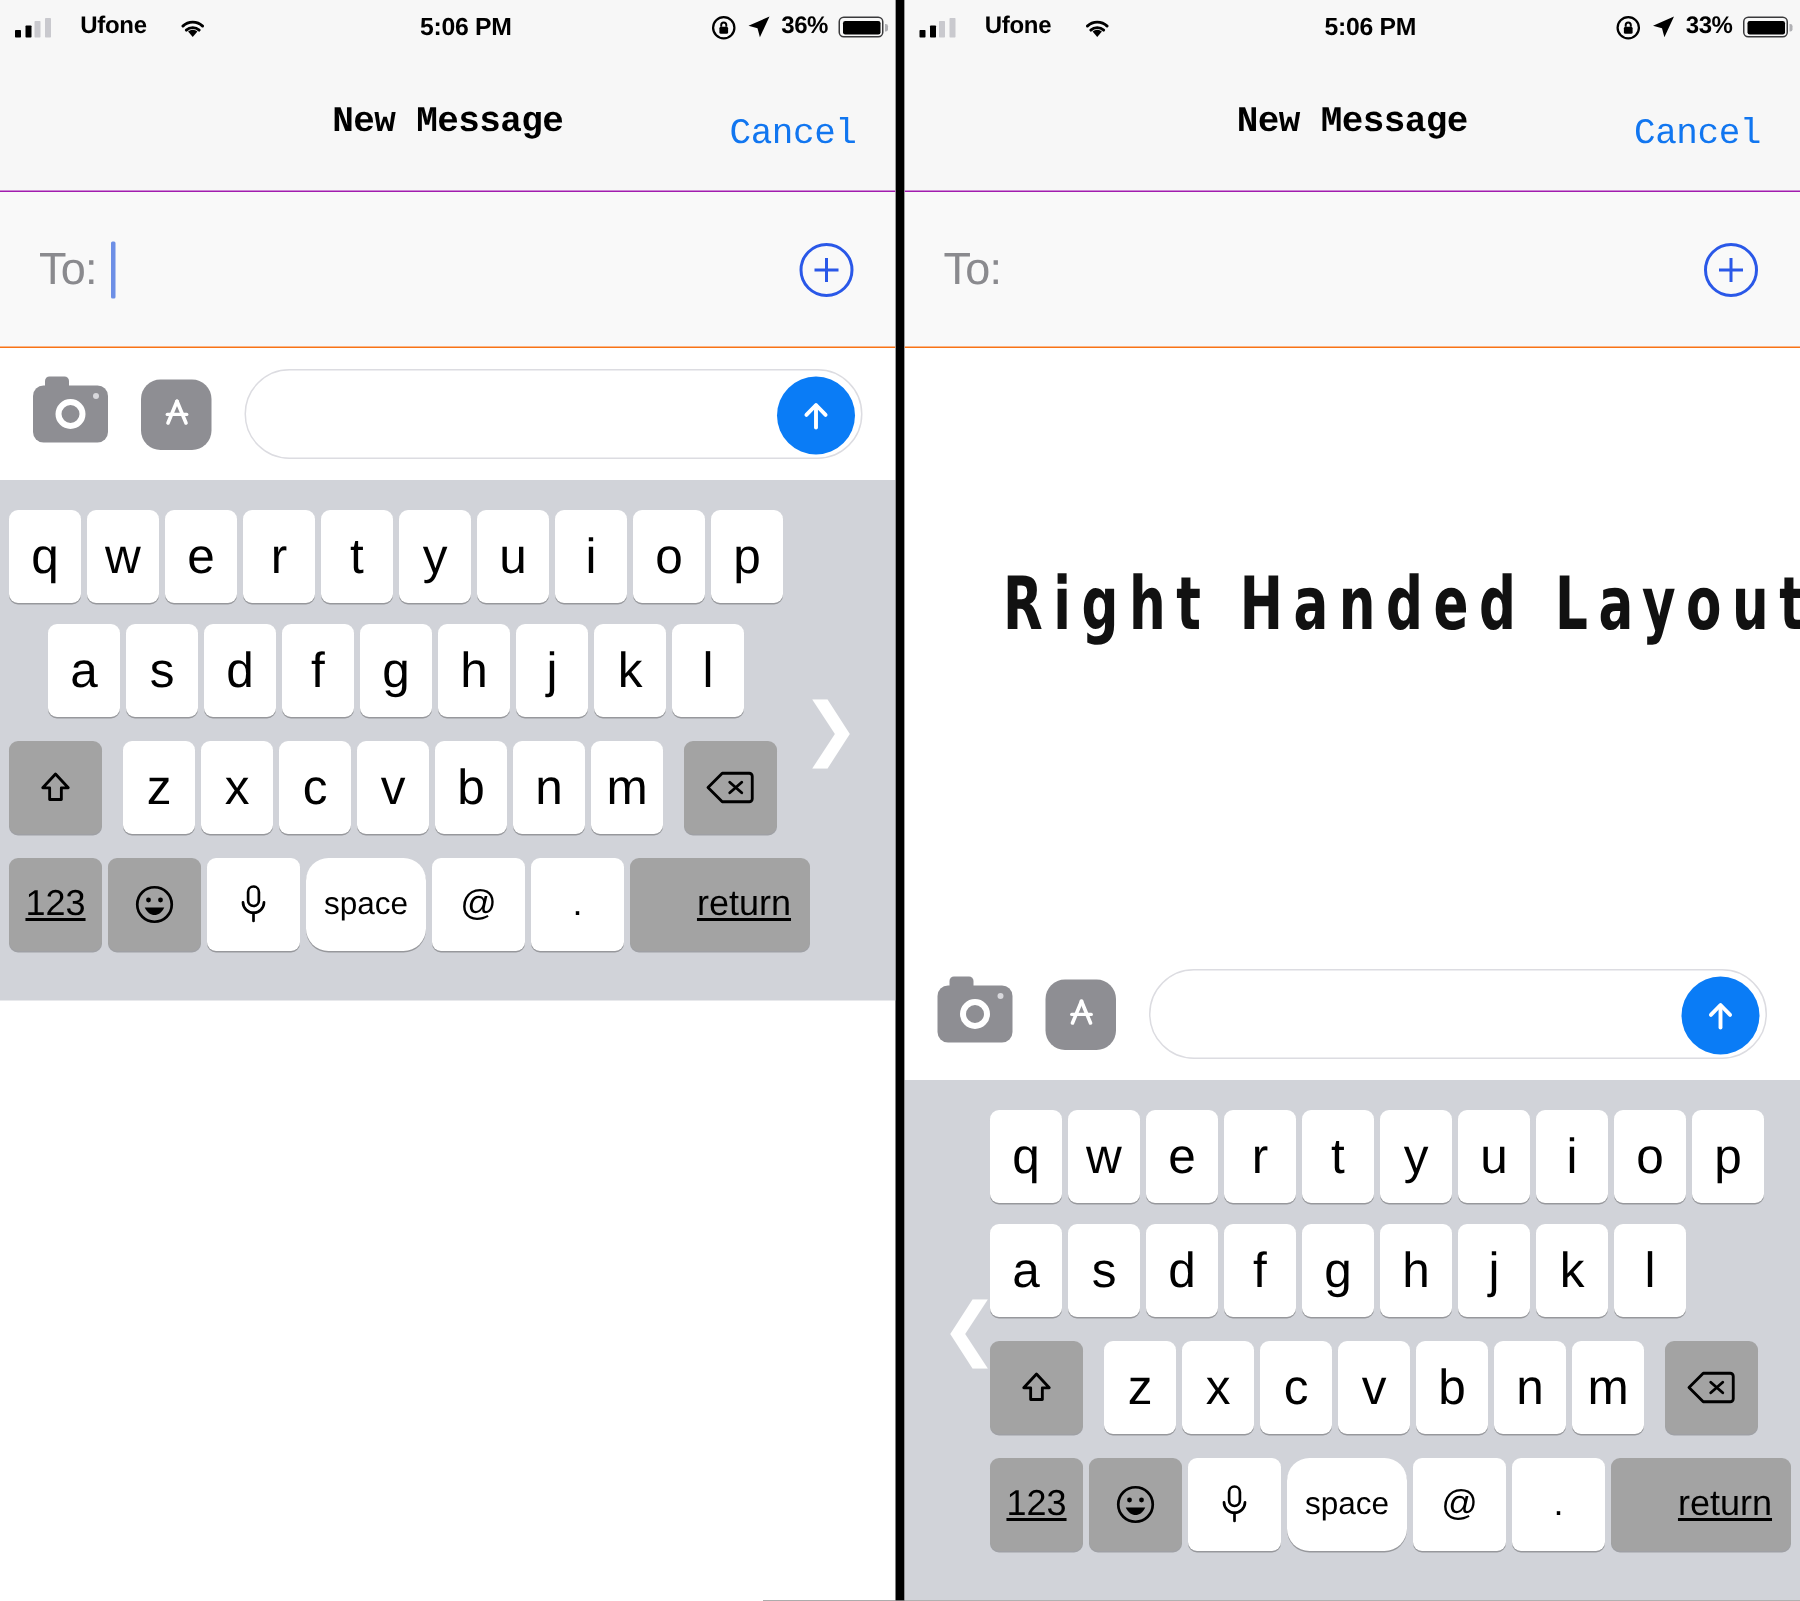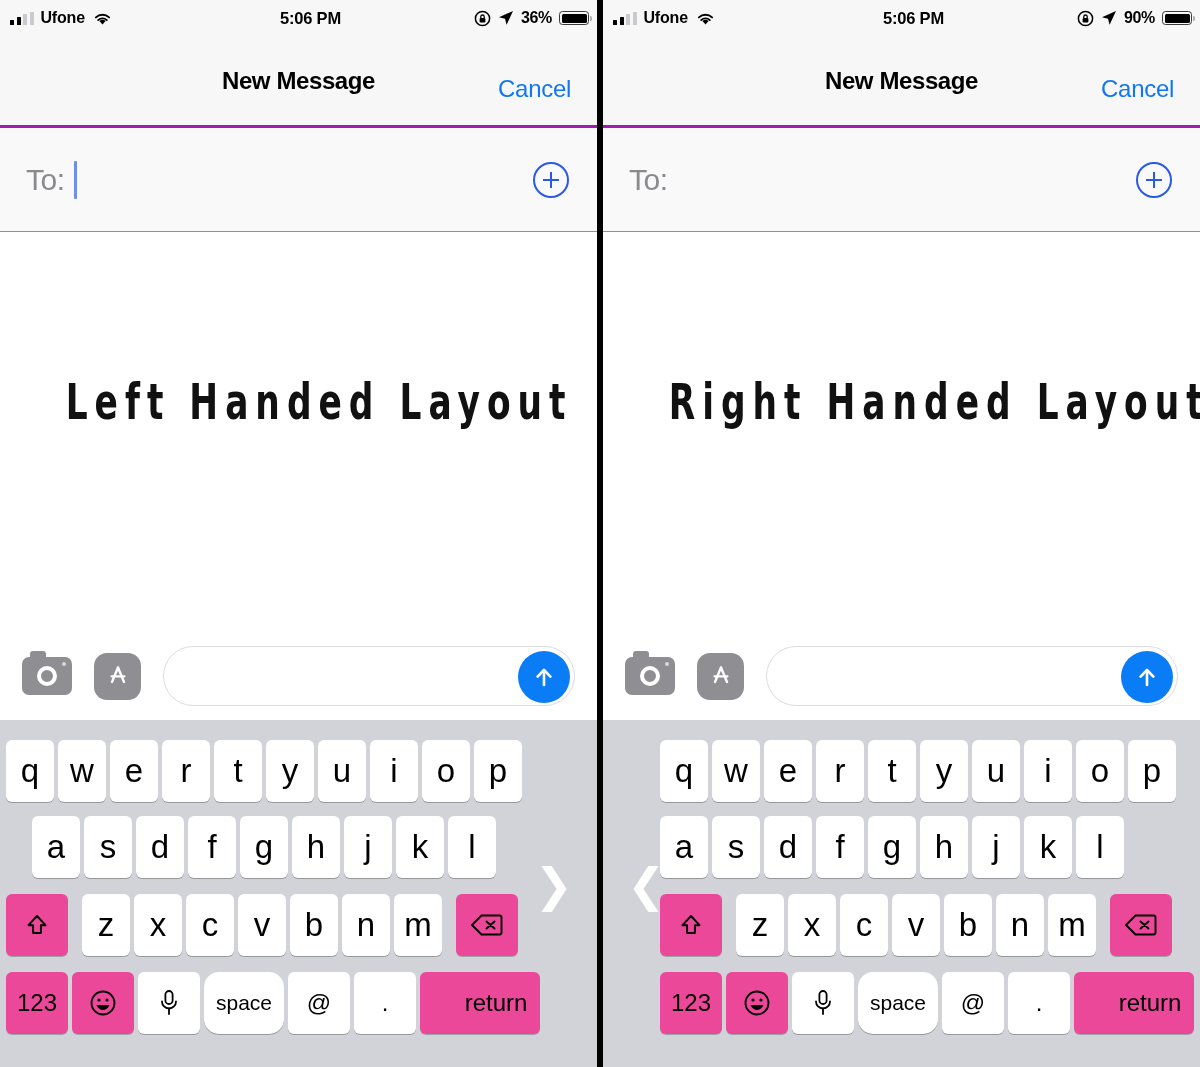--- a/index.html
+++ b/index.html
@@ -6,42 +6,42 @@
   html,body{ width:1200px; height:1067px; background:#fff; }
   body{ font-family:"Liberation Sans", sans-serif; -webkit-font-smoothing:antialiased; }
 
   .stage{ position:relative; width:1200px; height:1067px; display:flex; background:#000; }
 
   .panel{ position:relative; width:597px; height:1067px; background:#fff; overflow:hidden; display:flex; flex-direction:column; }
   .divider{ width:6px; height:1067px; background:#000; flex:0 0 6px; }
 
   
   .statusbar{ height:36px; flex:0 0 36px; background:#f7f7f7; position:relative; display:flex; align-items:center; }
-  .sb-left{ position:absolute; left:10px; top:0; height:36px; display:flex; align-items:center; gap:7px;text-align:center; }
+  .sb-left{ position:absolute; left:10px; top:0; height:36px; display:flex; align-items:center; gap:20px;text-align:center; }
   .sb-center{ position:absolute; left:0; right:0; top:0; height:36px; display:flex; align-items:center; justify-content:center;padding-left:24px; }
   .sb-right{ position:absolute; right:8px; top:0; height:36px; display:flex; align-items:center; gap:7px; }
   .sb-text{ font-size:16px; font-weight:600; color:#000; letter-spacing:-0.2px; }
   .sb-time{ font-size:16.5px; font-weight:700; color:#000; letter-spacing:-0.2px; }
   .sb-pct{ font-size:16px; font-weight:600; color:#000; letter-spacing:-0.3px; }
 
   .bars{ display:flex; align-items:flex-end; gap:2.5px; height:13px; }
   .bars i{ display:block; width:4px; background:#c9c9ce; border-radius:0.5px; }
   .bars i.on{ background:#000; }
   .bars i:nth-child(1){ height:5px; }
   .bars i:nth-child(2){ height:8px; }
   .bars i:nth-child(3){ height:11px; }
   .bars i:nth-child(4){ height:13px; }
 
   .battery{ width:30px; height:14px; border:1.6px solid #3a3a3c; border-radius:3.5px; position:relative; padding:1.5px; }
   .battery::after{ content:""; position:absolute; right:-4px; top:4px; width:2.5px; height:5px; background:#b0b0b4; border-radius:0 1.5px 1.5px 0; }
   .battery span{ display:block; height:100%; background:#000; border-radius:1.5px; }
 
   
   .navbar{ height:92px; flex:0 0 92px; background:#f7f7f7; position:relative;
-           border-bottom:3px solid #a21caf; display:flex; align-items:center; }
+           border-bottom:1px solid #a21caf; display:flex; align-items:center;font-family:Liberation Mono, monospace; }
   .nav-title{ position:absolute; left:0; right:0; text-align:center; font-size:24px; font-weight:700; color:#000; letter-spacing:-0.4px; }
   .nav-cancel{ position:absolute; right:26px; font-size:24px; color:#1176f0; letter-spacing:-0.3px;margin-top:16px; }
 
   
   .torow{ height:104px; flex:0 0 104px; background:#f9f9f9; border-bottom:1px solid #f97316;
           display:flex; align-items:center; padding:0 28px 0 26px; }
   .to-label{ font-size:30px; color:#8a8a8e; letter-spacing:-0.5px; }
   .caret{ width:3px; height:38px; background:#6d8fe6; margin-left:9px; border-radius:1px; }
   .caret.hidden{ visibility:hidden; }
   .to-spacer{ flex:1; }
@@ -69,21 +69,21 @@
   .send{ position:absolute; right:4px; top:4px; width:52px; height:52px; border-radius:50%; background:#0a7cf6;
          display:flex; align-items:center; justify-content:center; }
 
   
   .keyboard{ height:347px; flex:0 0 347px; background:#d1d3d9; position:relative; padding-top:14px; }
   .krow{ display:flex; align-items:center; height:78px; }
   .krow.r1{ height:74px; }
   .key{ background:#fff; border-radius:6px; height:62px; display:flex; align-items:center; justify-content:center;
         font-size:33px; color:#000; box-shadow:0 1px 0 rgba(0,0,0,0.28); font-weight:400; }
   .key.letter{ width:48px; }
-  .key.dark{ background:#ec4899; box-shadow:0 1px 0 rgba(0,0,0,0.24); }
+  .key.dark{ background:#a3a3a3; box-shadow:0 1px 0 rgba(0,0,0,0.24);text-decoration:underline; }
   .key.wide{ width:62px; }
   .key.space{ width:80px; font-size:21px;border-radius:15px; }
   .key.return{ width:120px; font-size:24px;padding-left:32px; }
   .key.num{ width:62px; font-size:24px; }
   .key.small{ font-size:24px; }
   .gap{ width:8px; flex:0 0 8px; }
   .gap4{ width:4px; flex:0 0 4px; }
   .chev{ position:absolute; top:142px; font-size:46px; color:#fff; font-weight:300; line-height:1; }
   .chev.r{ right:24px; }
   .chev.l{ left:24px; }
@@ -145,23 +145,20 @@
       <div class="nav-cancel">Cancel</div>
     </div>
 
     <div class="torow">
       <span class="to-label">To:</span>
       <span class="caret"></span>
       <span class="to-spacer"></span>
       <span class="plus"></span>
     </div>
 
-    <div class="body">
-      <div class="headline">Left Handed Layout</div>
-    </div>
 
     <div class="msgbar">
       <span class="cam">
           <span class="camdot"></span>
         </span>
       <span class="appstore">
         <svg class="ic" width="30" height="30" viewBox="0 0 30 30">
             <path d="M15 6.5L9 21" stroke="#fff" stroke-width="2.4" stroke-linecap="round" fill="none"></path>
             <path d="M15 6.5L21 21" stroke="#fff" stroke-width="2.4" stroke-linecap="round" fill="none"></path>
             <path d="M8.5 15.3h13" stroke="#fff" stroke-width="2.2" stroke-linecap="round" fill="none"></path>
@@ -319,21 +316,21 @@
               <circle cx="8.5" cy="8.5" r="7.1" fill="none" stroke="#000" stroke-width="1.5"></circle>
               <rect x="5.6" y="7.9" width="5.8" height="4.6" rx="1" fill="#000"></rect>
               <path d="M6.8 7.9V6.7a1.7 1.7 0 013.4 0v1.2" fill="none" stroke="#000" stroke-width="1.3"></path>
             </svg>
         </span>
         <span>
           <svg class="ic" width="16" height="16" viewBox="0 0 16 16">
               <path d="M15 1L1 7.2l6 1.6 1.6 6z" fill="#000"></path>
             </svg>
         </span>
-        <span class="sb-pct">90%</span>
+        <span class="sb-pct">33%</span>
         <span class="battery">
             <span></span>
           </span>
       </div>
     </div>
 
     <div class="navbar">
       <div class="nav-title">New Message</div>
       <div class="nav-cancel">Cancel</div>
     </div>

